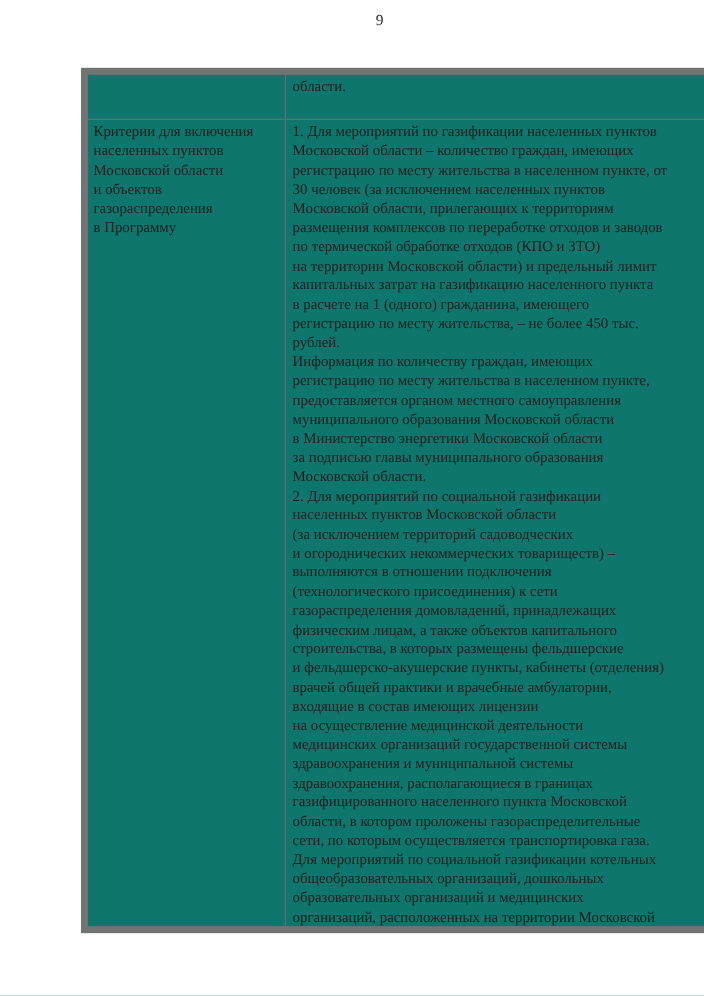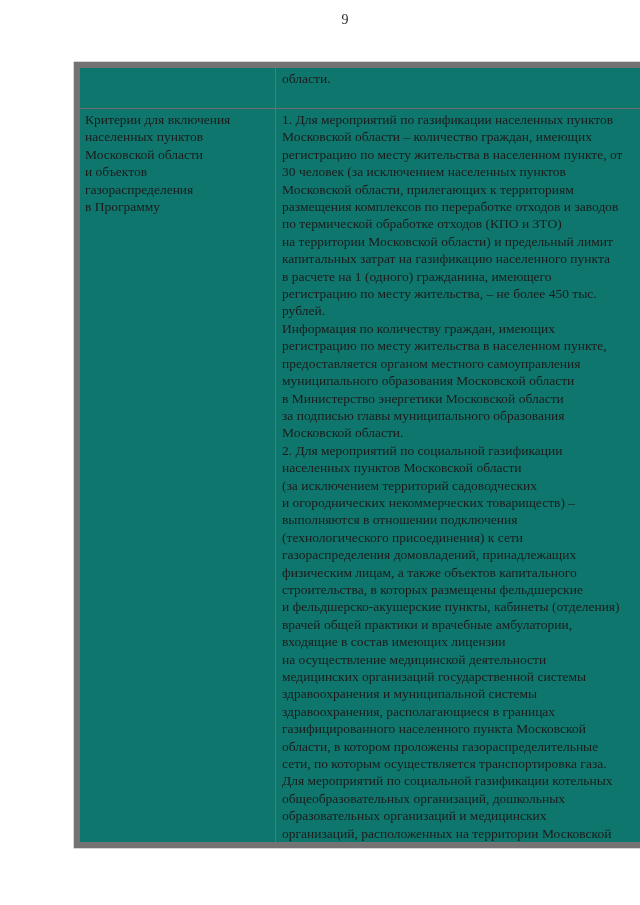--- a/index.html
+++ b/index.html
@@ -46,21 +46,21 @@
   .cell {
     box-sizing: border-box;
     overflow: hidden;
     white-space: pre;
     font-size: 13.5px;
     line-height: 17.4px;
     padding: 2px 4px 0 5px;
     color: #1b1b1b;
   }
   .cell-left {
-    width: 196px;
+    width: 180px;
     border-right: 1px solid #6e6e6e;
     flex: 0 0 auto;
     font-family: Liberation Serif, serif;
   }
   .cell-right {
     flex: 1 1 auto;
     padding-left: 6px;
   }
 </style>
 </head>

